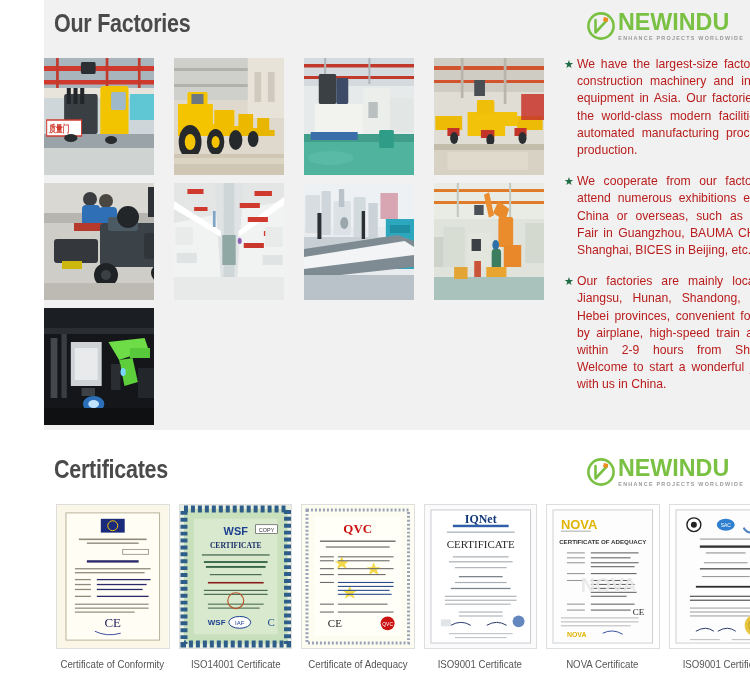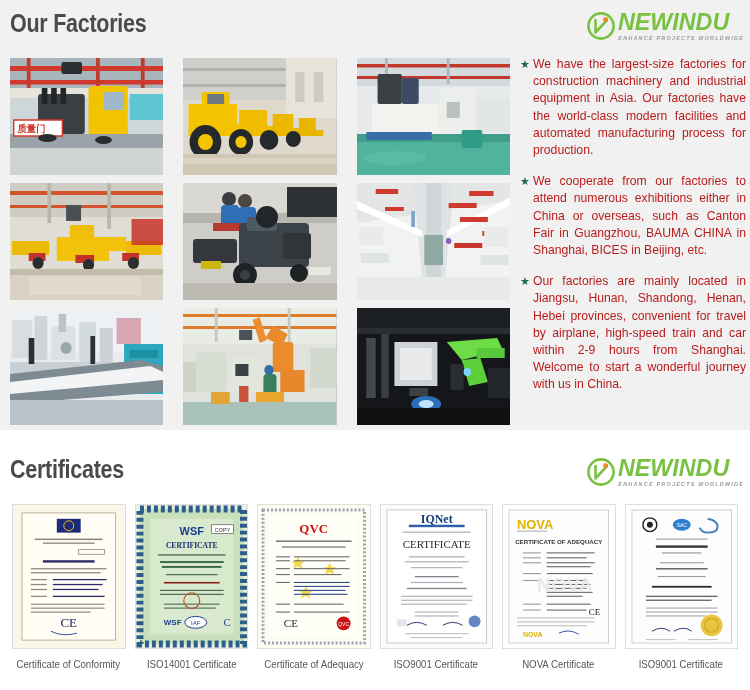--- a/index.html
+++ b/index.html
@@ -5,21 +5,21 @@
   * { box-sizing: border-box; margin: 0; padding: 0; }
   html, body {
     width: 750px; height: 690px;
     font-family: "Liberation Sans", sans-serif;
     background: #ffffff;
     overflow: hidden;
   }
   .page { position: relative; width: 750px; height: 690px; }
 
   
-  .section { position: relative; background: #f1f1f1; }
+  .section { position: relative; background: #f1f1f1; margin-left: 44px; }
   .sec-factories { height: 430px; }
   .sec-divider { height: 16px; background: #ffffff; }
   .sec-certificates { height: 244px; background: #ffffff; }
 
   
   .sec-head {
     position: relative;
     height: 50px;
     padding: 0 10px;
   }
@@ -32,43 +32,43 @@
     letter-spacing: -0.3px;
     transform: scaleX(0.86);
     transform-origin: left center;
     white-space: nowrap;
   }
 
   
   .logo {
     position: absolute;
     right: 6px; top: 10px;
-    display: flex; align-items: center; font-style: italic;
+    display: flex; align-items: center;
   }
   .logo-mark { width: 30px; height: 30px; position: relative; flex: none; }
   .logo-txt { margin-left: 2px; line-height: 1; }
   .logo-word {
     font-size: 24px; font-weight: bold; color: #7ac143;
     letter-spacing: 0px; transform: scaleX(0.97);
     transform-origin: left center; white-space: nowrap;
     display: block;
   }
   .logo-tag {
     font-size: 5.4px; color: #9a9a9a; letter-spacing: 1.25px;
     white-space: nowrap; display: block; margin-top: 2px;
     font-weight: bold; text-transform: uppercase;
   }
 
   
   .fact-body { position: absolute; left: 0; top: 50px; right: 0; bottom: 0; }
   .photo-grid {
-    position: absolute; left: 10px; top: 8px;
+    position: absolute; left: 0; top: 8px;
     width: 500px;
     display: grid;
-    grid-template-columns: repeat(3, 1fr);
+    grid-template-columns: repeat(4, 1fr);
     grid-template-rows: repeat(3, 117px);
     gap: 8px 20px;
   }
   .photo { position: relative; overflow: hidden; background: #b9c2c8; }
 
   
   .bullets {
     position: absolute; left: 520px; top: 6px; width: 226px;
   }
   .bullet { display: flex; margin-bottom: 14px; }

